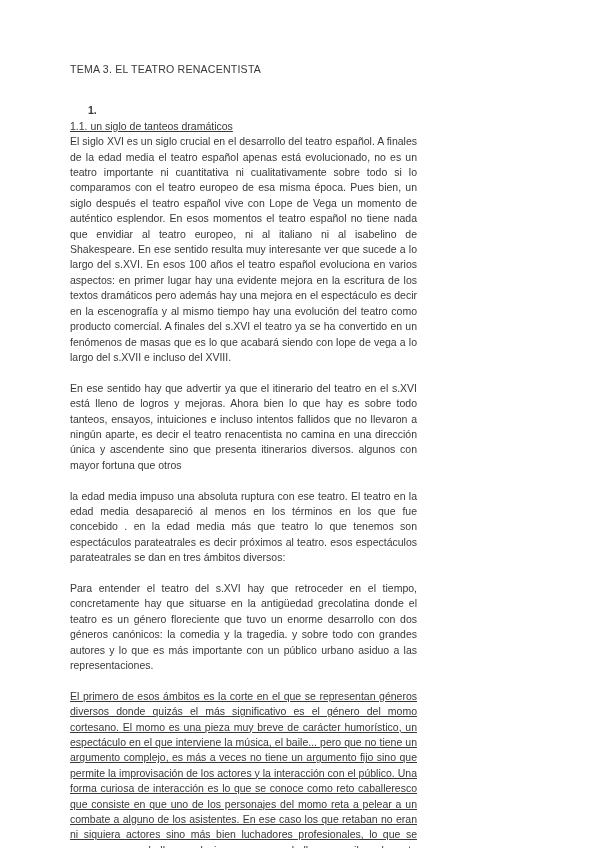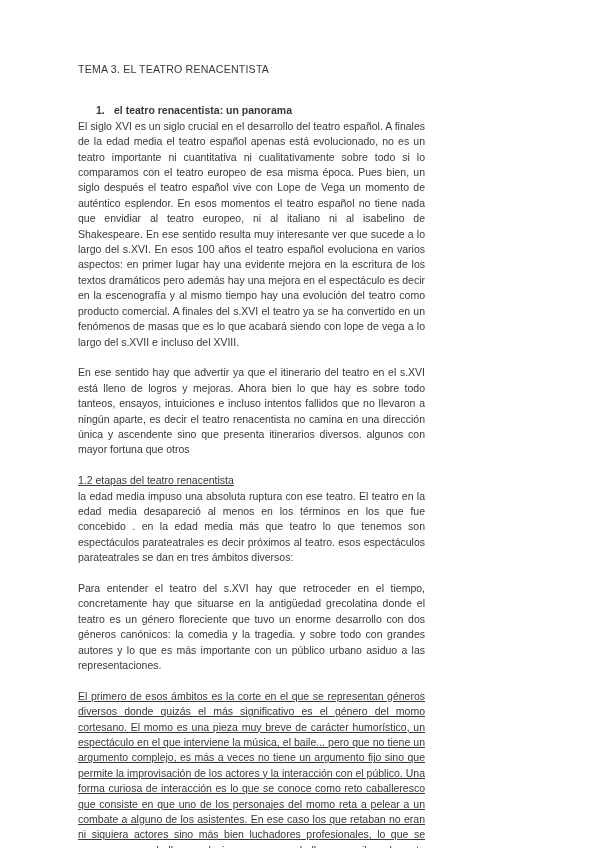--- a/index.html
+++ b/index.html
@@ -13,21 +13,20 @@
     width: 484px;
     height: 848px;
     box-sizing: border-box;
     background: #ffffff;
     padding: 62px 67px 40px 70px;
     overflow: hidden;
     font-family: "Liberation Sans", "DejaVu Sans", sans-serif;
     font-size: 10.5px;
     line-height: 15.4px;
     color: #383838;
-    margin-left: 8px;
   }
   .doc-title {
     font-size: 10.6px;
     font-weight: normal;
     letter-spacing: 0.2px;
     margin: 0 0 26px 0;
   }
   .heading1 {
     display: flex;
     font-weight: bold;
@@ -53,29 +52,28 @@
 </style>
 </head>
 <body>
 
 <div class="page">
 
   <h1 class="doc-title">TEMA 3. EL TEATRO RENACENTISTA</h1>
 
   <div class="heading1">
     <span class="h1-num">1.</span>
-    <span class="h1-label">el teatro renacentista: un panorama</span>
   </div>
 
+  <div class="subheading">1.1. un siglo de tanteos dramáticos</div>
 
   <p class="body-par">El siglo XVI es un siglo crucial en el desarrollo del teatro español. A finales de la edad media el teatro español apenas está evolucionado, no es un teatro importante ni cuantitativa ni cualitativamente sobre todo si lo comparamos con el teatro europeo de esa misma época. Pues bien, un siglo después el teatro español vive con Lope de Vega un momento de auténtico esplendor. En esos momentos el teatro español no tiene nada que envidiar al teatro europeo, ni al italiano ni al isabelino de Shakespeare. En ese sentido resulta muy interesante ver que sucede a lo largo del s.XVI. En esos 100 años el teatro español evoluciona en varios aspectos: en primer lugar hay una evidente mejora en la escritura de los textos dramáticos pero además hay una mejora en el espectáculo es decir en la escenografía y al mismo tiempo hay una evolución del teatro como producto comercial. A finales del s.XVI el teatro ya se ha convertido en un fenómenos de masas que es lo que acabará siendo con lope de vega a lo largo del s.XVII e incluso del XVIII.</p>
 
   <p class="body-par">En ese sentido hay que advertir ya que el itinerario del teatro en el s.XVI está lleno de logros y mejoras. Ahora bien lo que hay es sobre todo tanteos, ensayos, intuiciones e incluso intentos fallidos que no llevaron a ningún aparte, es decir el teatro renacentista no camina en una dirección única y ascendente sino que presenta itinerarios diversos. algunos con mayor fortuna que otros</p>
 
-  <div class="subheading">1.2 etapas del teatro renacentista</div>
 
   <p class="body-par">la edad media impuso una absoluta ruptura con ese teatro. El teatro en la edad media desapareció al menos en los términos en los que fue concebido . en la edad media más que teatro lo que tenemos son espectáculos parateatrales es decir próximos al teatro. esos espectáculos parateatrales se dan en tres ámbitos diversos:</p>
 
   <p class="body-par">Para entender el teatro del s.XVI hay que retroceder en el tiempo, concretamente hay que situarse en la antigüedad grecolatina donde el teatro es un género floreciente que tuvo un enorme desarrollo con dos géneros canónicos: la comedia y la tragedia. y sobre todo con grandes autores y lo que es más importante con un público urbano asiduo a las representaciones.</p>
 
   <p class="body-par last">El primero de esos ámbitos es la corte en el que se representan géneros diversos donde quizás el más significativo es el género del momo cortesano. El momo es una pieza muy breve de carácter humorístico, un espectáculo en el que interviene la música, el baile... pero que no tiene un argumento complejo, es más a veces no tiene un argumento fijo sino que permite la improvisación de los actores y la interacción con el público. Una forma curiosa de interacción es lo que se conoce como reto caballeresco que consiste en que uno de los personajes del momo reta a pelear a un combate a alguno de los asistentes. En ese caso los que retaban no eran ni siquiera actores sino más bien luchadores profesionales, lo que se conoce como caballeros salvajes. que eran caballeros que iban de corte en corte participando en torneos caballerescos y en momos</p>
 
 </div>
 
 </body></html>

